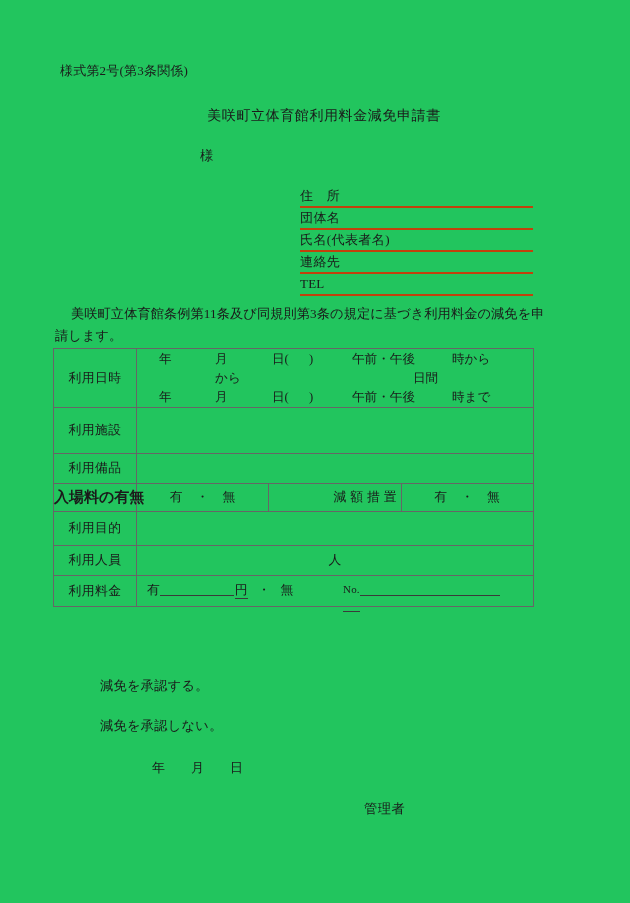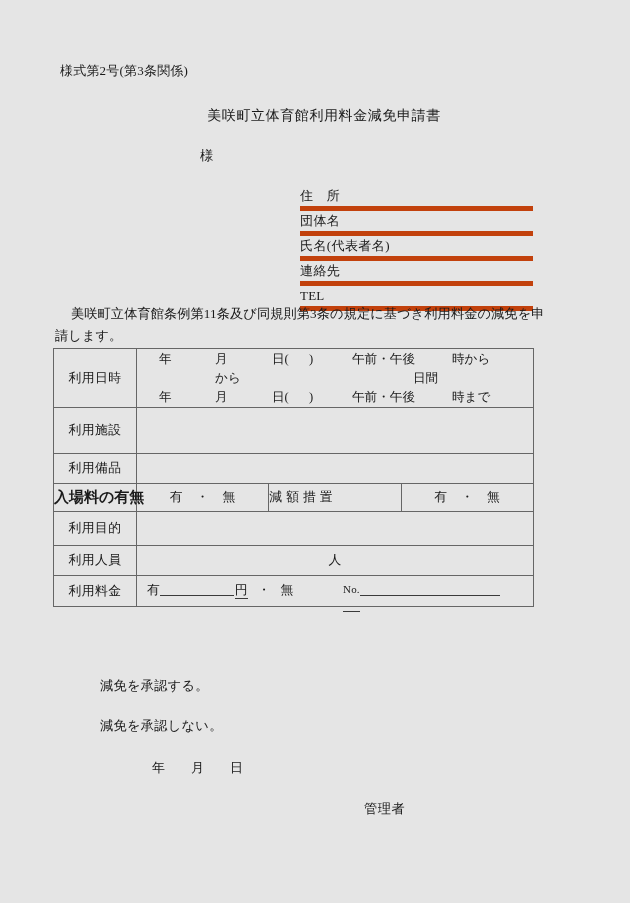--- a/index.html
+++ b/index.html
@@ -12,21 +12,21 @@
     width: 630px;
     height: 903px;
     position: relative;
     font-family: "Liberation Serif", "DejaVu Serif", serif;
     color: #1a1a1a;
     -webkit-font-smoothing: antialiased;
   }
   .page {
     position: absolute;
     inset: 0;
-    background: #e5e5e5;
+    background: #22c55e;
   }
 
   
   .form-no {
     position: absolute;
     left: 60px;
     top: 62px;
     font-size: 13px;
     letter-spacing: 0.2px;
     white-space: nowrap;
@@ -53,21 +53,21 @@
   
   .applicant {
     position: absolute;
     left: 300px;
     top: 186px;
     width: 233px;
   }
   .applicant-row {
     height: 20px;
     line-height: 20px;
-    border-bottom: 5px solid #c2410c;
+    border-bottom: 2px solid #c2410c;
     font-size: 13px;
     white-space: nowrap;
     letter-spacing: 0.4px;
   }
   .applicant-row.tel {
     font-family: "Liberation Serif", "DejaVu Serif", serif;
     letter-spacing: 0.2px;
   }
 
   
@@ -143,21 +143,21 @@
 
   .cell-pad { padding: 0 8px; }
 
   .yn {
     text-align: center;
     letter-spacing: 0.4px;
     white-space: nowrap;
     font-size: 12.8px;
   }
   .measure {
-    text-align: left;
+    text-align: right;
     letter-spacing: 4px;
     white-space: nowrap;
     font-size: 12.8px;
     padding-left: 4px;
   }
   .people-cell {
     text-align: center;
     font-size: 12.8px;
     padding-right: 60px;
   }

